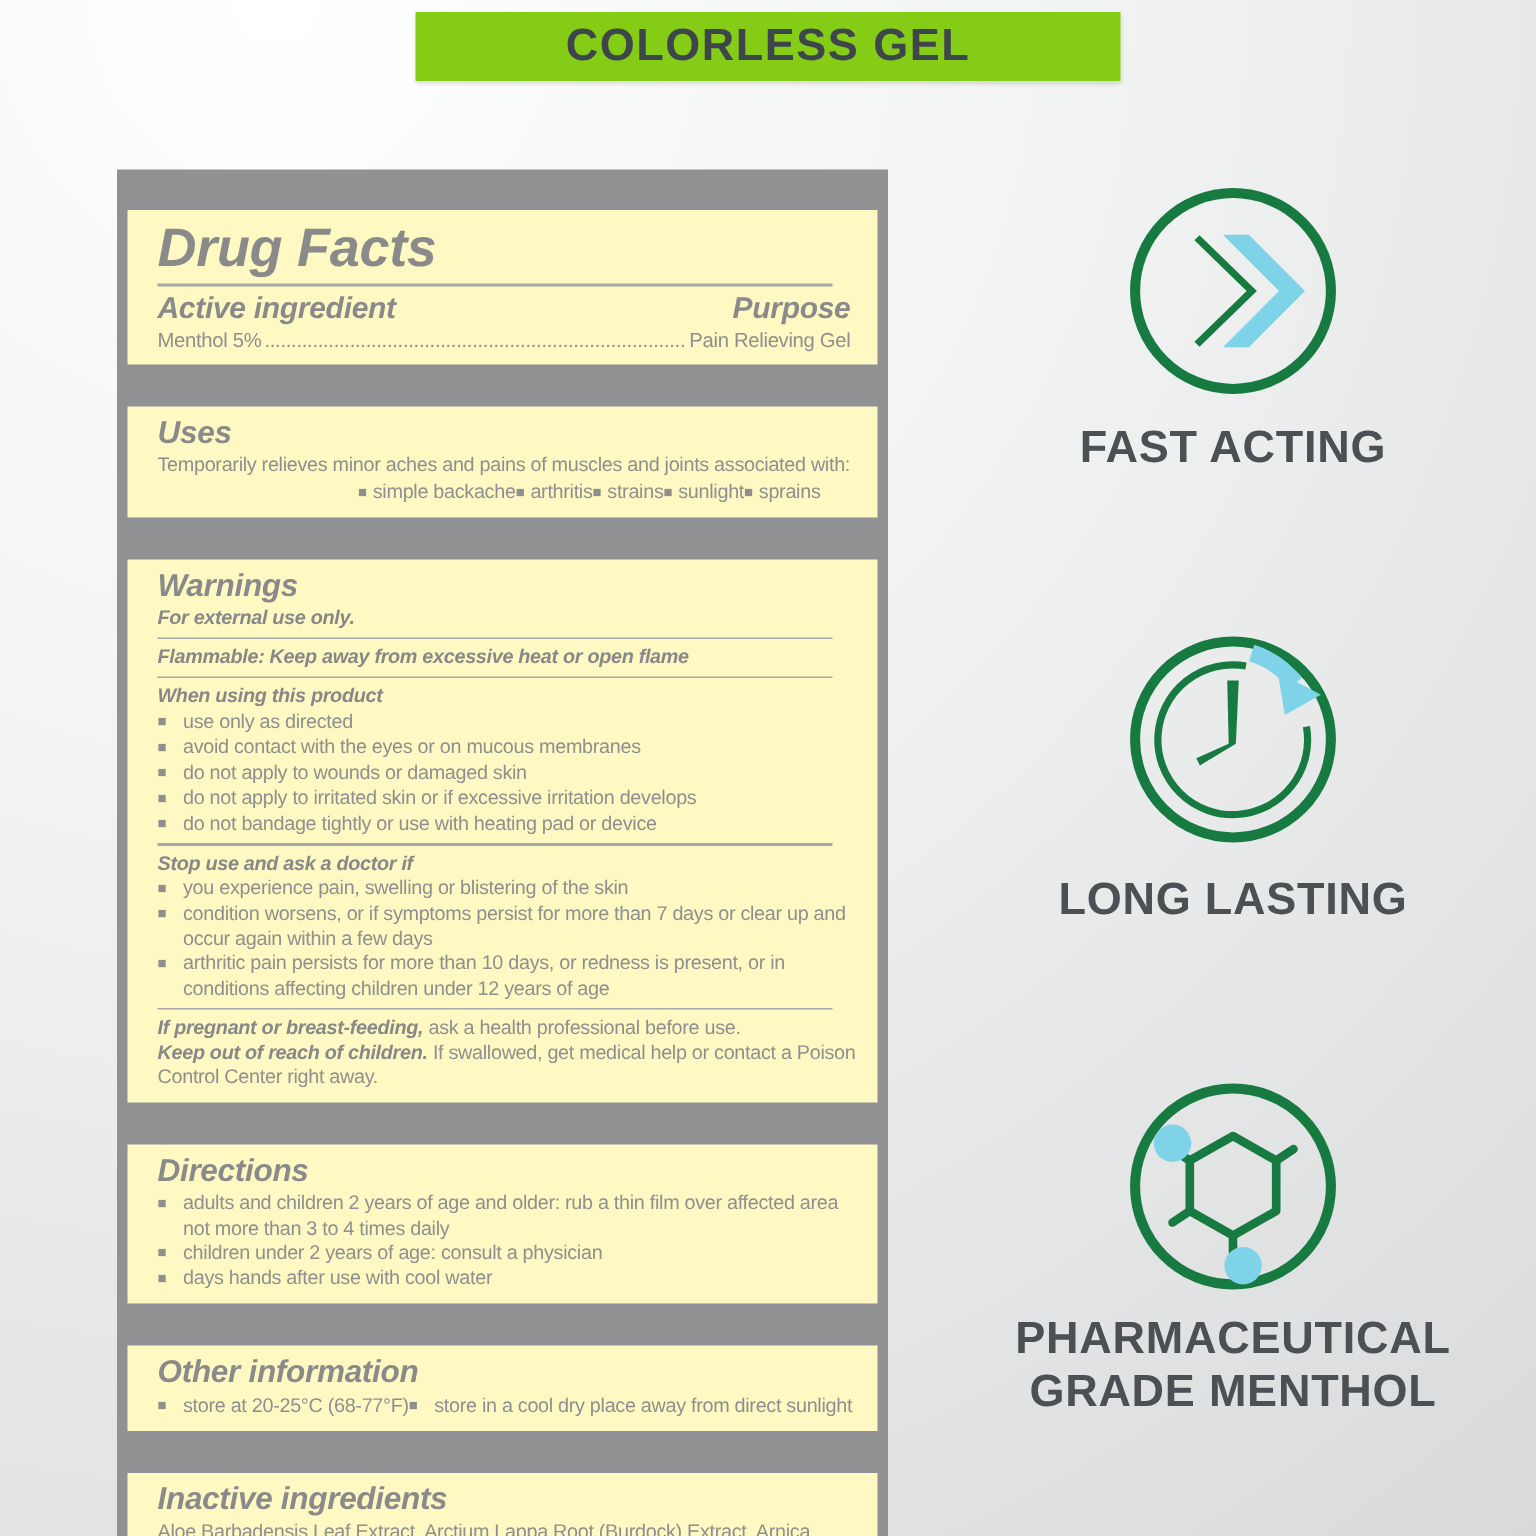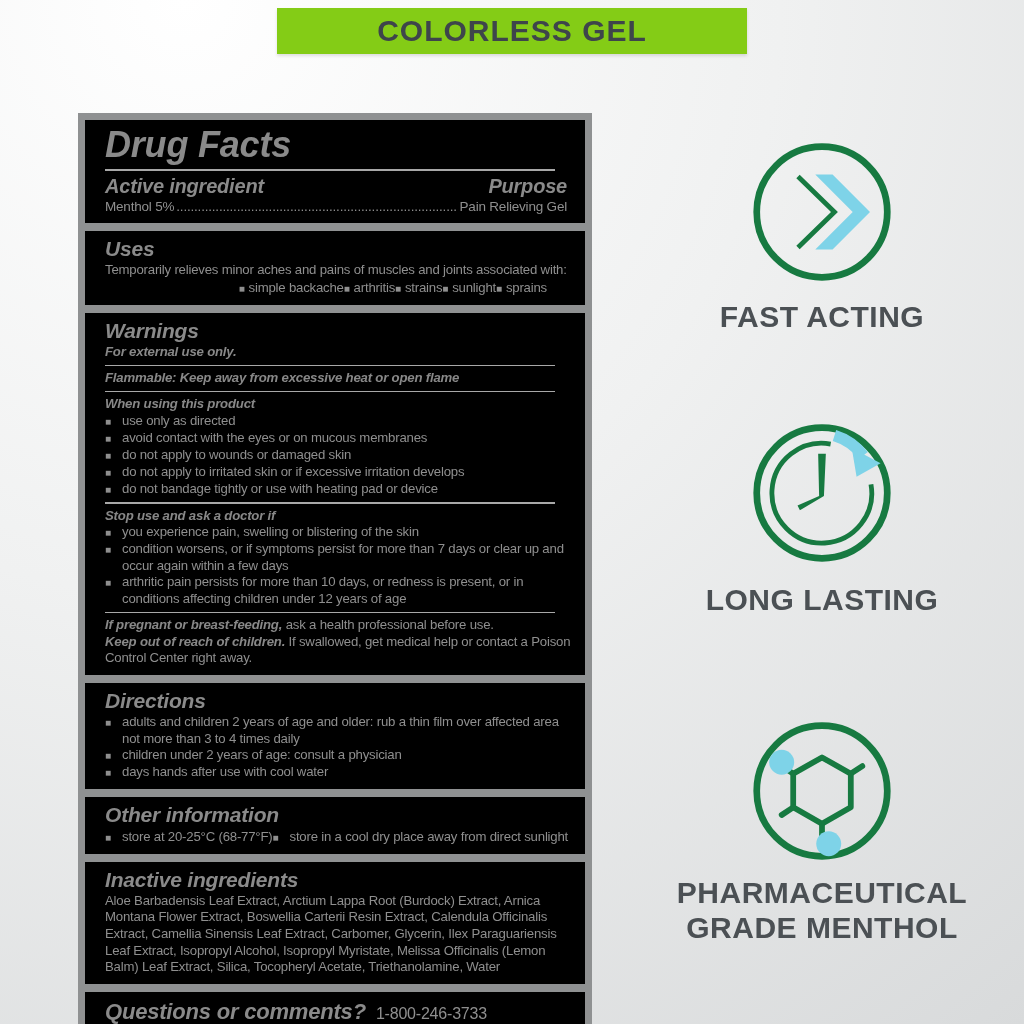--- a/index.html
+++ b/index.html
@@ -19,21 +19,21 @@
   .banner span {
     font-size:30px; font-weight:bold; letter-spacing:1px; color:#3e454b;
   }
 
   
   .label-frame {
     position:absolute; left:78px; top:113px; width:514px;
     background:#8f9192; padding:7px;
     display:flex; flex-direction:column; gap:8px;
   }
-  .sec { background:#000000; padding:5px 14px 8px 20px; color:#8f8f8f; }
+  .sec { background:#fef9c3; padding:5px 14px 8px 20px; color:#8f8f8f;margin-top:20px; }
   .sec, .sec * { letter-spacing:-0.2px; }
   .df-title { font-size:36px; font-weight:bold; font-style:italic; color:#8a8a8a; line-height:1.1; }
   .rule { height:2px; background:#a8a8a8; margin:4px 16px 4px 0; }
   .rule.thin { height:1.5px; }
   .sub-row { display:flex; justify-content:space-between; margin-top:2px; padding-right:4px; }
   .sub-h { font-size:20px; font-weight:bold; font-style:italic; color:#8a8a8a; }
   .dotline { display:flex; align-items:baseline; font-size:13.5px; line-height:1.3; padding-right:4px; }
   .dotline .dots { flex:1; overflow:hidden; white-space:nowrap; margin:0 2px; }
   .dotline .dots::after {
     content:"......................................................................................................................................";
@@ -51,21 +51,21 @@
   .uses-row .u .sq::before { content:"■"; }
   .other-row { display:flex; font-size:13.2px; }
   .q-row { display:flex; align-items:baseline; gap:10px; padding:2px 0 3px 0; }
   .q-h { font-size:22px; font-weight:bold; font-style:italic; color:#8a8a8a; }
   .q-phone { font-size:16px; color:#8f8f8f; }
 
   
   .feature { position:absolute; left:650px; width:344px; text-align:center; }
   .feature .icon-wrap { display:flex; justify-content:center; }
   .caption { font-size:30px; font-weight:bold; color:#4b5054; letter-spacing:0.5px; line-height:1.16; }
-  .f1 { top:140px; } .f1 .caption { margin-top:16px; }
+  .f1 { top:122px; } .f1 .caption { margin-top:16px; }
   .f2 { top:421px; } .f2 .caption { margin-top:18px; }
   .f3 { top:719px; } .f3 .caption { margin-top:13px; }
 </style>
 </head>
 <body>
 
 <div class="banner">
   <span>COLORLESS GEL</span>
 </div>
 

